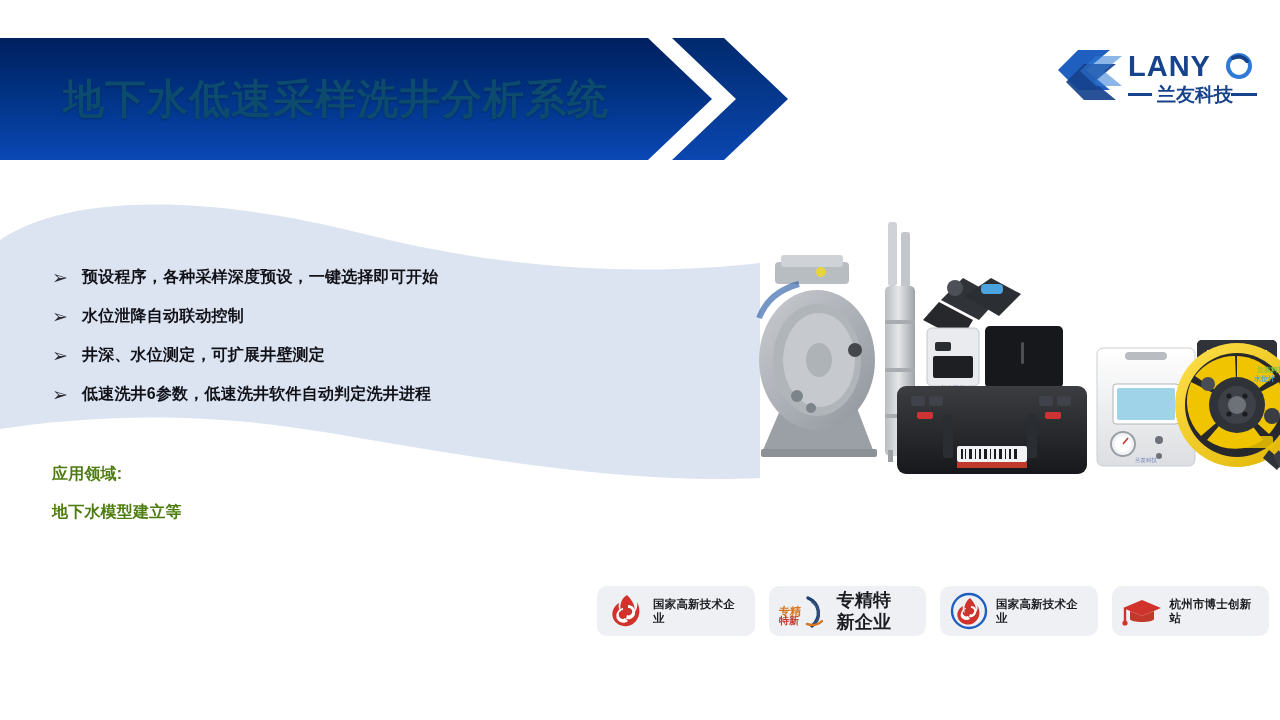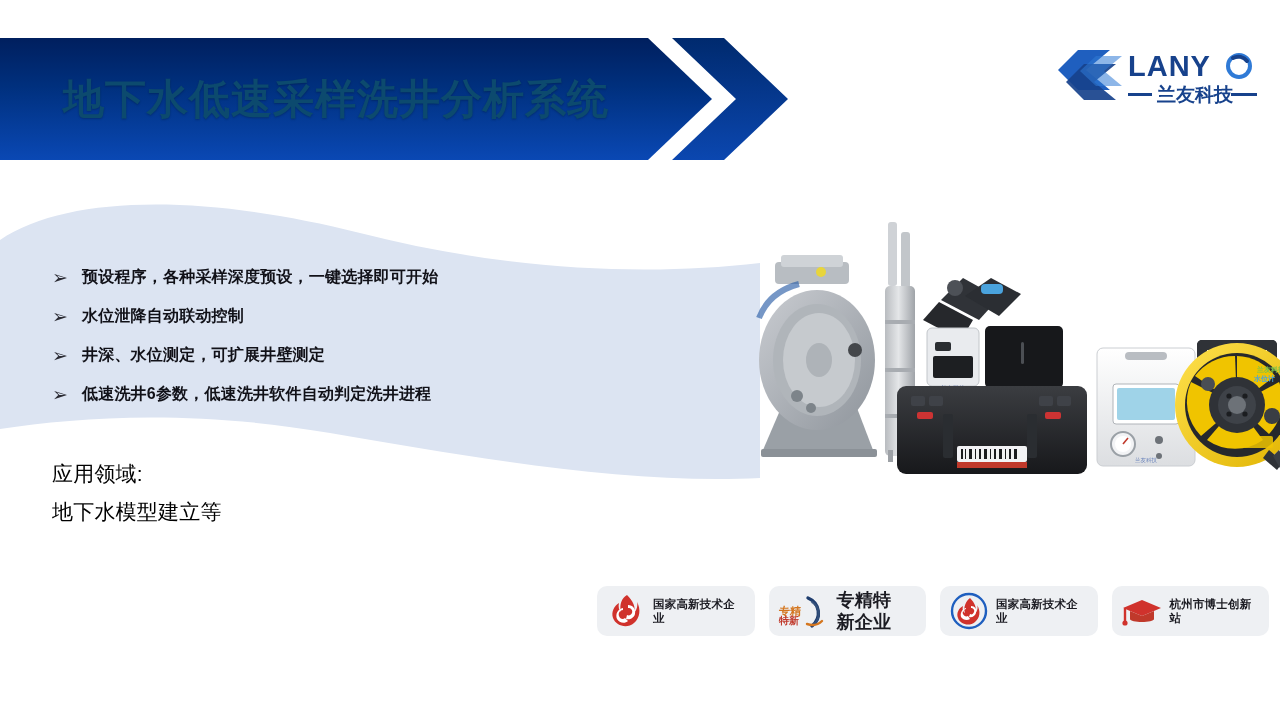--- a/index.html
+++ b/index.html
@@ -34,21 +34,21 @@
     width:30px; flex:0 0 30px; font-size:19px; line-height:30px;
     color:#2a2a33; font-family:"DejaVu Sans",sans-serif;
   }
   .bullet-text {
     font-size:16px; line-height:30px; color:#111118; font-weight:bold;
     white-space:nowrap; letter-spacing:.2px;
   }
 
   
   .apply { position:absolute; left:52px; top:455px; width:720px; }
-  .apply-line { font-size:21px; line-height:38px; color:#000000; font-weight:normal; white-space:nowrap; letter-spacing:.2px; }
+  .apply-line { font-size:16px; line-height:38px; color:#4d7c0f; font-weight:bold; white-space:nowrap; letter-spacing:.2px; }
 
   
   .photo { position:absolute; left:745px; top:200px; width:535px; height:295px; }
   .photo svg { display:block; }
 
   
   .badges { position:absolute; left:597px; top:586px; width:672px; height:50px; display:flex; gap:14px; }
   .badge {
     flex:1 1 0; background:#eef0f3; border-radius:10px;
     display:flex; align-items:center; gap:7px; padding:0 9px;

